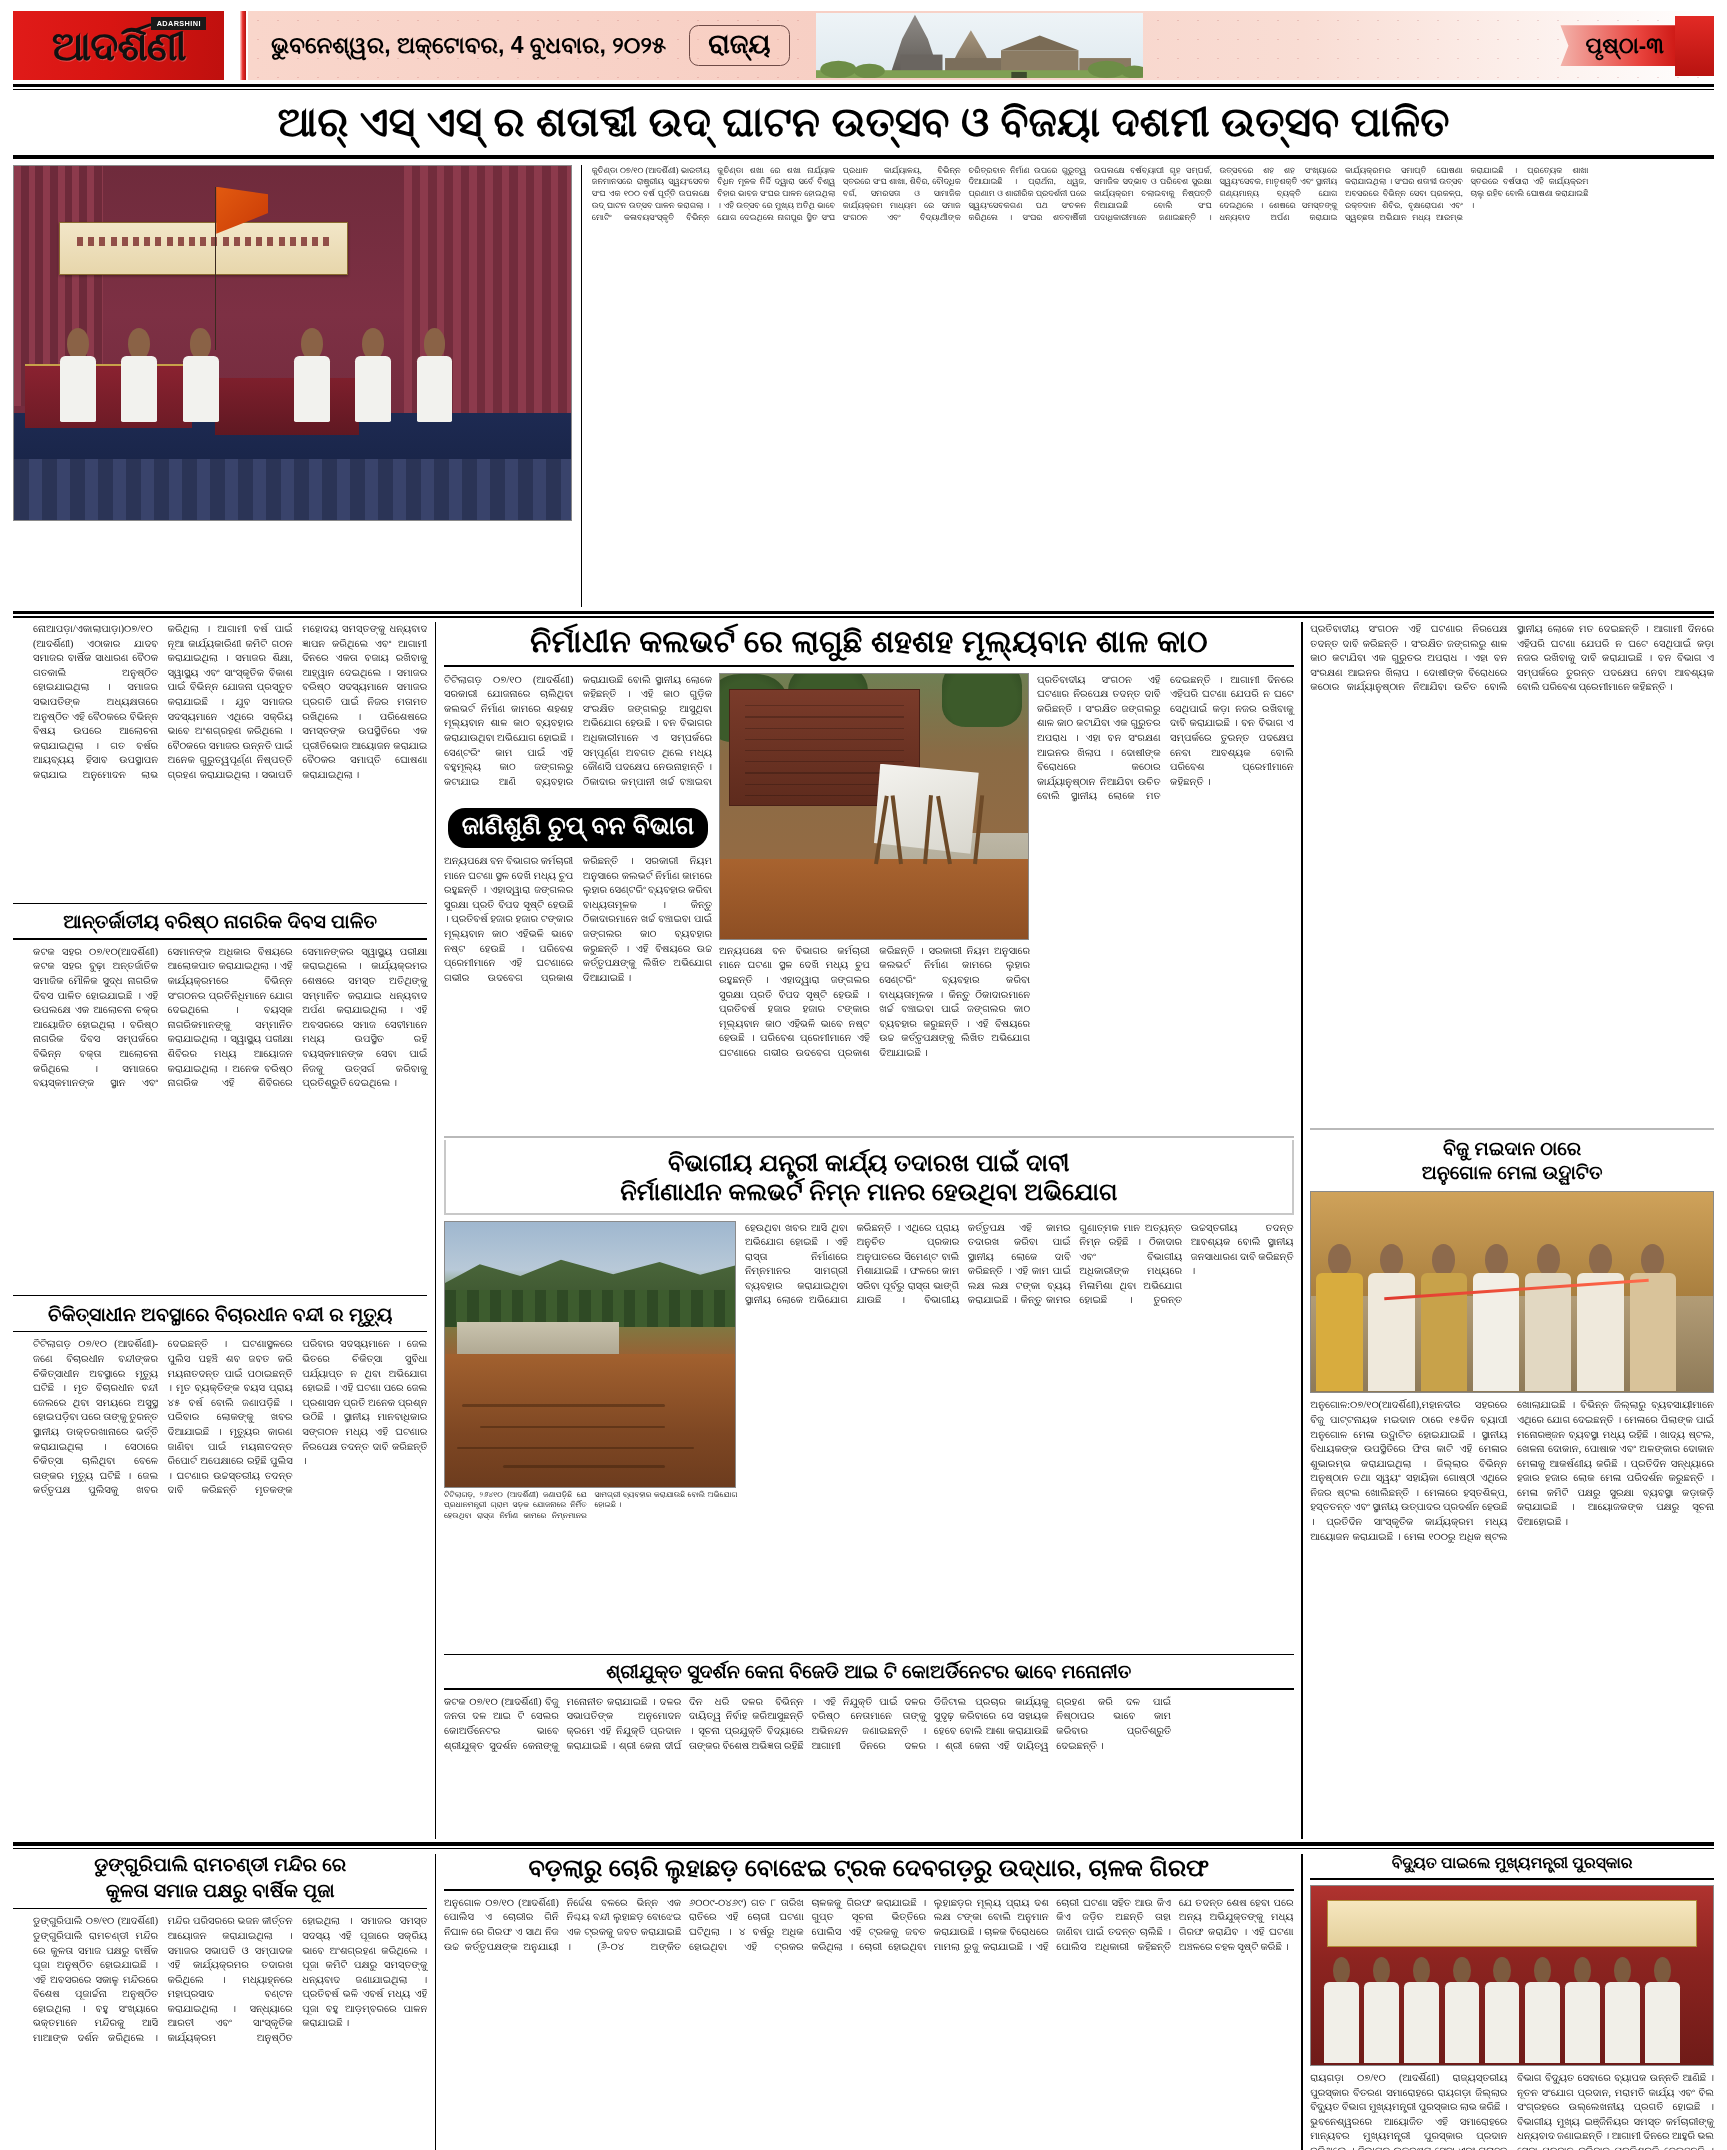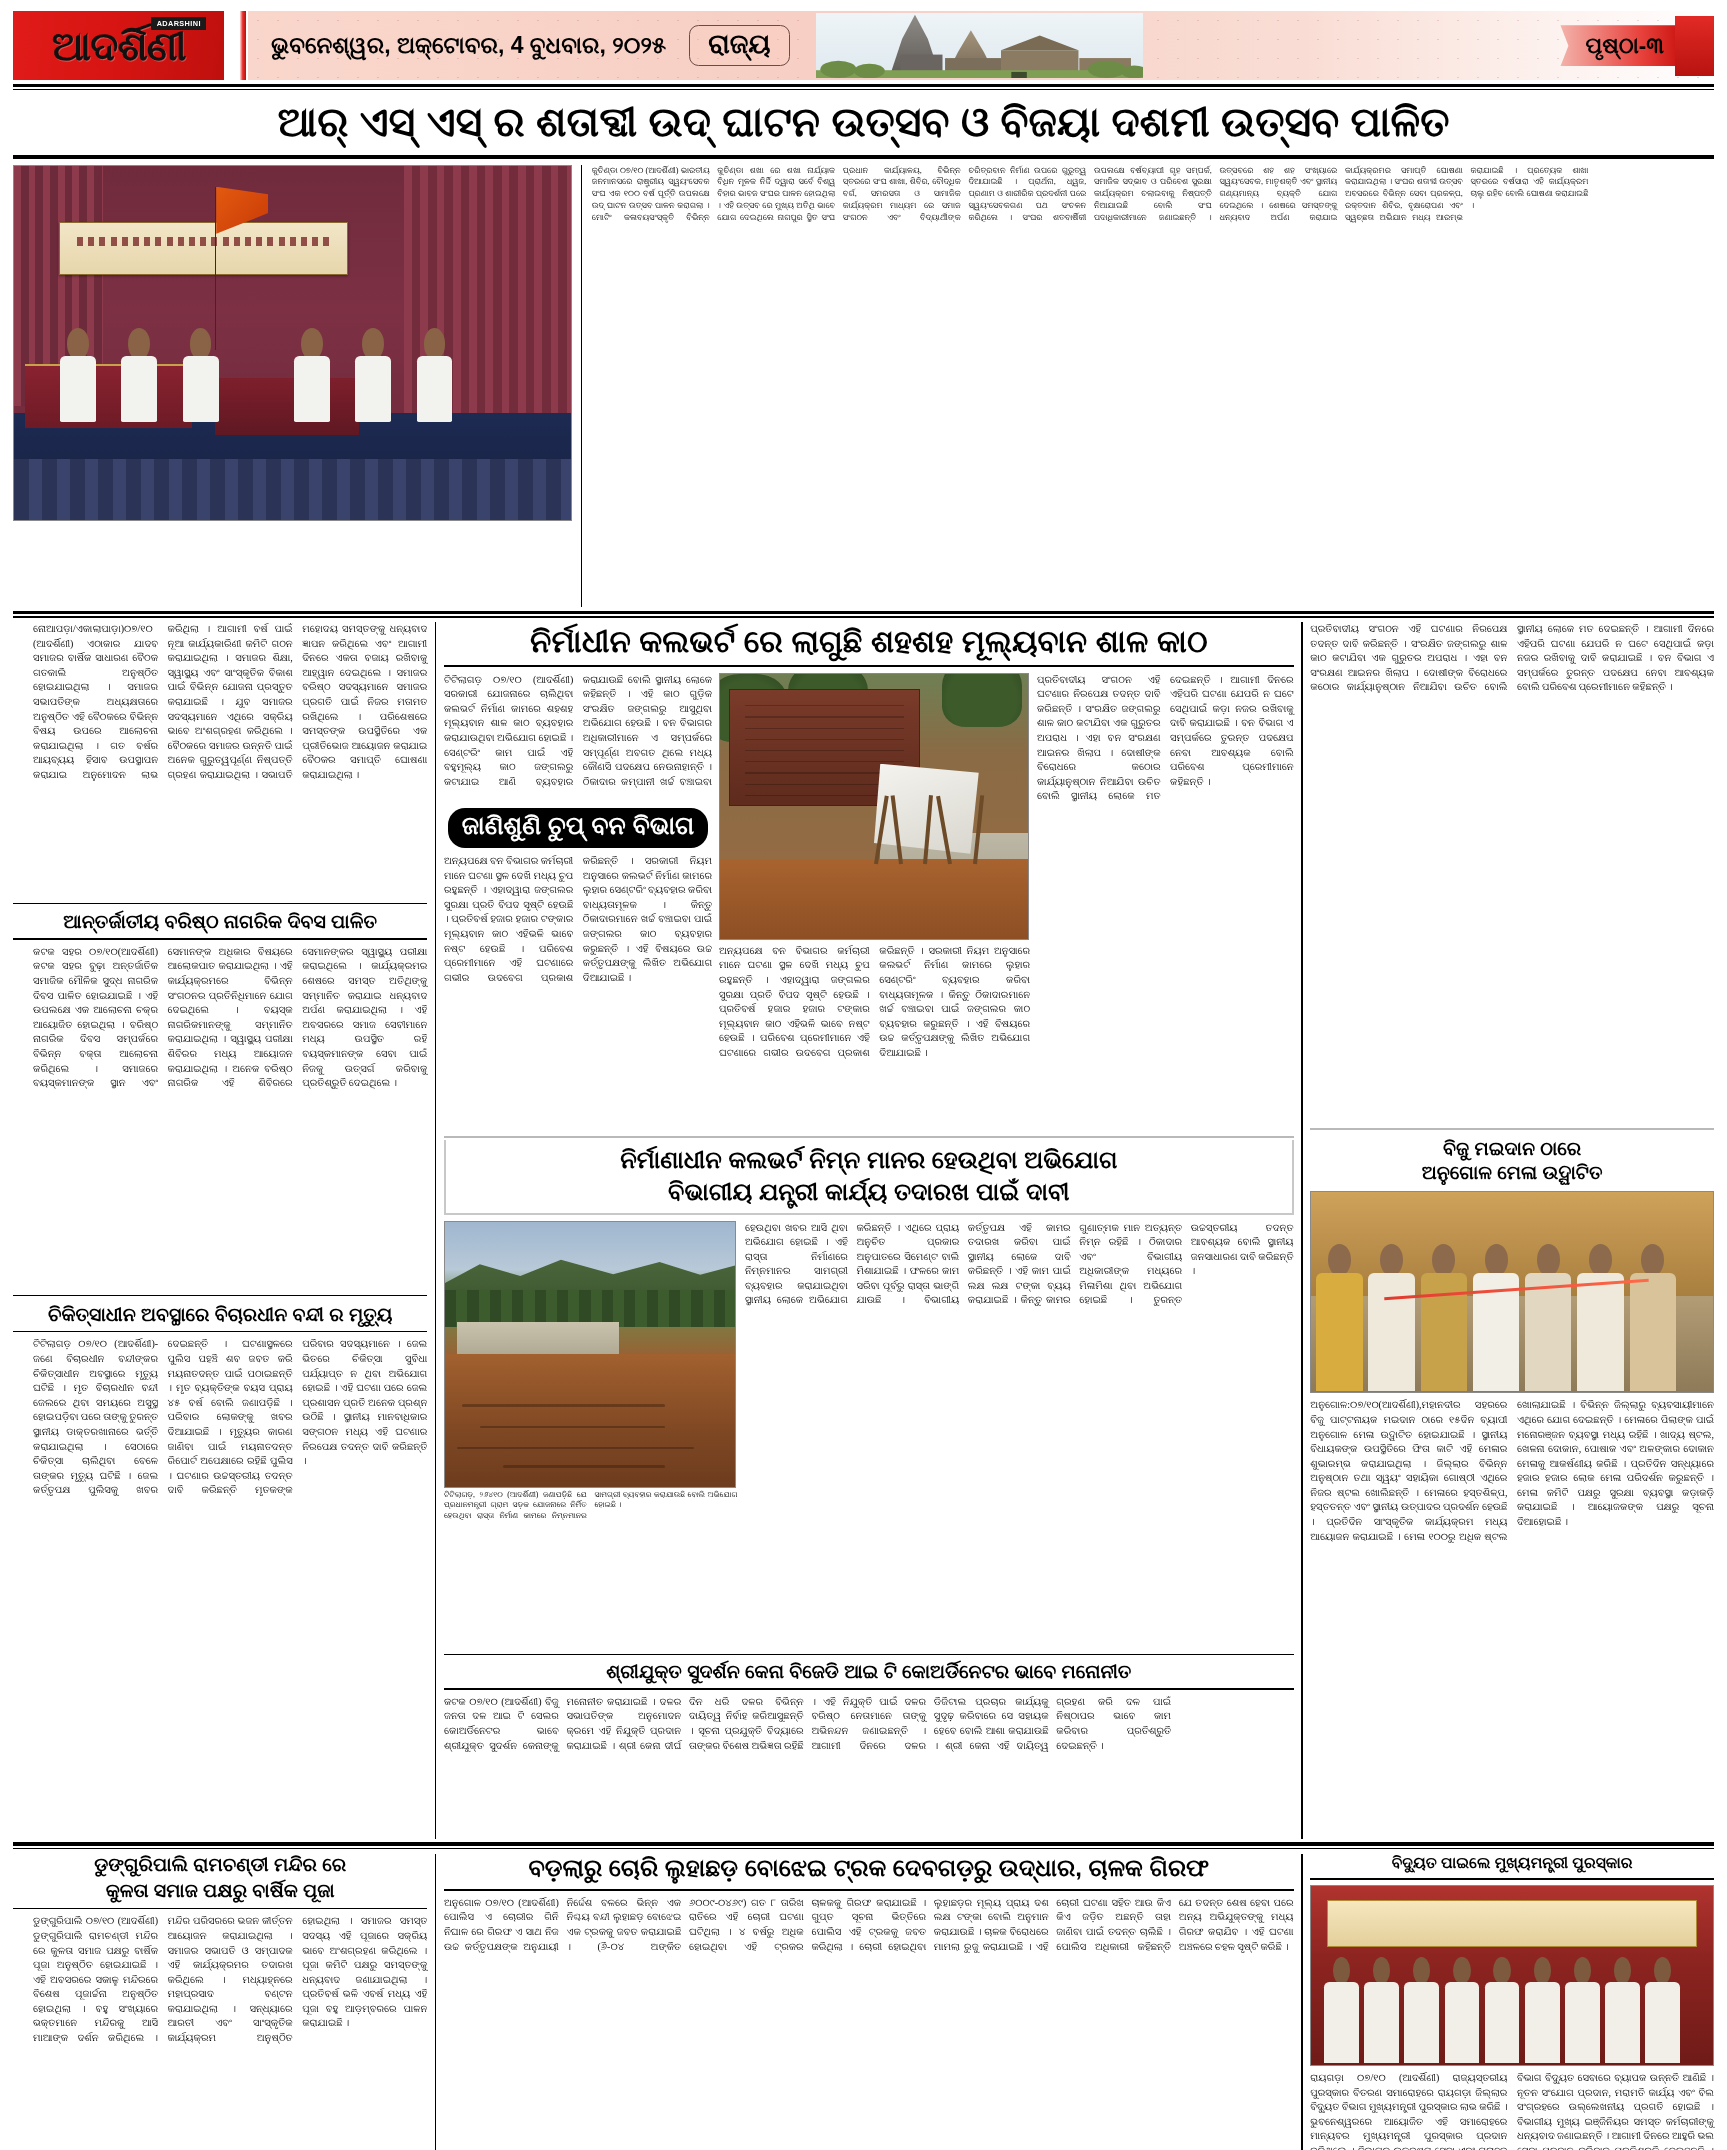--- a/index.html
+++ b/index.html
@@ -503,22 +503,22 @@
           <div class="body-text cols2" style="margin-top:4.3px;height:181px;">ଅନ୍ୟପକ୍ଷେ ବନ ବିଭାଗର କର୍ମଚାରୀ ମାନେ ଘଟଣା ସ୍ଥଳ ଦେଖି ମଧ୍ୟ ଚୁପ ରହୁଛନ୍ତି । ଏହାଦ୍ୱାରା ଜଙ୍ଗଲର ସୁରକ୍ଷା ପ୍ରତି ବିପଦ ସୃଷ୍ଟି ହେଉଛି । ପ୍ରତିବର୍ଷ ହଜାର ହଜାର ଟଙ୍କାର ମୂଲ୍ୟବାନ କାଠ ଏହିଭଳି ଭାବେ ନଷ୍ଟ ହେଉଛି । ପରିବେଶ ପ୍ରେମୀମାନେ ଏହି ଘଟଣାରେ ଗଭୀର ଉଦବେଗ ପ୍ରକାଶ କରିଛନ୍ତି । ସରକାରୀ ନିୟମ ଅନୁସାରେ କଲଭର୍ଟ ନିର୍ମାଣ କାମରେ ଲୁହାର ସେଣ୍ଟରିଂ ବ୍ୟବହାର କରିବା ବାଧ୍ୟତାମୂଳକ । କିନ୍ତୁ ଠିକାଦାରମାନେ ଖର୍ଚ୍ଚ ବଞ୍ଚାଇବା ପାଇଁ ଜଙ୍ଗଲର କାଠ ବ୍ୟବହାର କରୁଛନ୍ତି । ଏହି ବିଷୟରେ ଉଚ୍ଚ କର୍ତ୍ତୃପକ୍ଷଙ୍କୁ ଲିଖିତ ଅଭିଯୋଗ ଦିଆଯାଇଛି ।</div>
         </div>
         <div style="flex:1;">
           <div class="body-text cols2" style="height:456px;">ପ୍ରତିବାଦୀୟ ସଂଗଠନ ଏହି ଘଟଣାର ନିରପେକ୍ଷ ତଦନ୍ତ ଦାବି କରିଛନ୍ତି । ସଂରକ୍ଷିତ ଜଙ୍ଗଲରୁ ଶାଳ କାଠ କଟାଯିବା ଏକ ଗୁରୁତର ଅପରାଧ । ଏହା ବନ ସଂରକ୍ଷଣ ଆଇନର ଖିଲାପ । ଦୋଷୀଙ୍କ ବିରୋଧରେ କଠୋର କାର୍ଯ୍ୟାନୁଷ୍ଠାନ ନିଆଯିବା ଉଚିତ ବୋଲି ସ୍ଥାନୀୟ ଲୋକେ ମତ ଦେଇଛନ୍ତି । ଆଗାମୀ ଦିନରେ ଏହିପରି ଘଟଣା ଯେପରି ନ ଘଟେ ସେଥିପାଇଁ କଡ଼ା ନଜର ରଖିବାକୁ ଦାବି କରାଯାଇଛି । ବନ ବିଭାଗ ଏ ସମ୍ପର୍କରେ ତୁରନ୍ତ ପଦକ୍ଷେପ ନେବା ଆବଶ୍ୟକ ବୋଲି ପରିବେଶ ପ୍ରେମୀମାନେ କହିଛନ୍ତି ।</div>
         </div>
       </div>
 
       <div class="hline-light" style="margin:3.4px 0 0 0;"></div>
 
       <div class="grey-frame" style="margin-top:2.6px; border-top:none;">
+        <div class="sub-head h-lg" style="padding-top:2.6px;">ବିଭାଗୀୟ ଯନ୍ତ୍ରୀ କାର୍ଯ୍ୟ ତଦାରଖ ପାଇଁ ଦାବୀ</div>
         <div class="sub-head h-lg">ନିର୍ମାଣାଧୀନ କଲଭର୍ଟ ନିମ୍ନ ମାନର ହେଉଥିବା ଅଭିଯୋଗ</div>
-        <div class="sub-head h-lg" style="padding-top:2.6px;">ବିଭାଗୀୟ ଯନ୍ତ୍ରୀ କାର୍ଯ୍ୟ ତଦାରଖ ପାଇଁ ଦାବୀ</div>
       </div>
 
       <div class="grid" style="margin-top:5.2px; height:430px;">
         <div style="width:301px; flex:none; padding-right:7.7px;">
           <div class="photo ph-road photo-frame" style="width:292px;height:267px;">
             <div class="hills"></div>
             <div class="treeline"></div>
             <div class="embank"></div>
             <div class="roadbed"></div>
             <div class="rut" style="left:6%; bottom:30%; width:70%;"></div>

